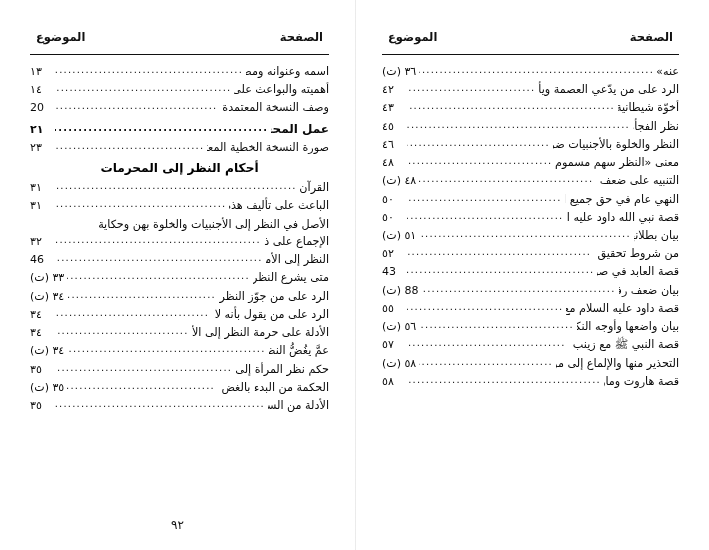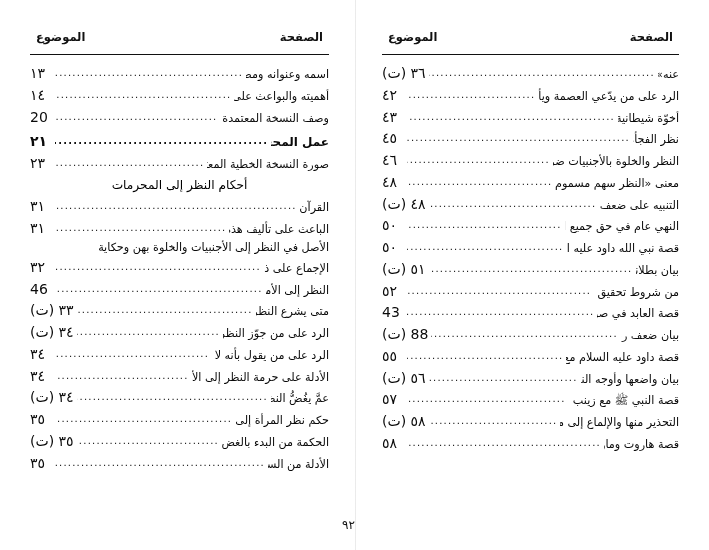--- a/index.html
+++ b/index.html
@@ -89,35 +89,35 @@
     color: #111;
     letter-spacing: 1.2px;
     font-size: 10px;
     position: relative;
     top: -2px;
   }
   .row .pg {
     flex: 0 0 auto;
     text-align: left;
     min-width: 22px;
-    font-size: 14px;
+    font-size: 11px;
   }
   .section {
     text-align: center;
     font-size: 12.2px;
-    font-weight: normal;
+    font-weight: bold;
     margin: 4px 0 4px 0;
     color: #000;
   }
   .folio {
     position: absolute;
     bottom: 18px;
     left: 0;
     right: 0;
-    text-align: right;
+    text-align: center;
     font-size: 12px;
     color: #111;
   }
 </style>
 </head>
 <body>
 
 <div class="spread">
 
   <div class="page page-left">

